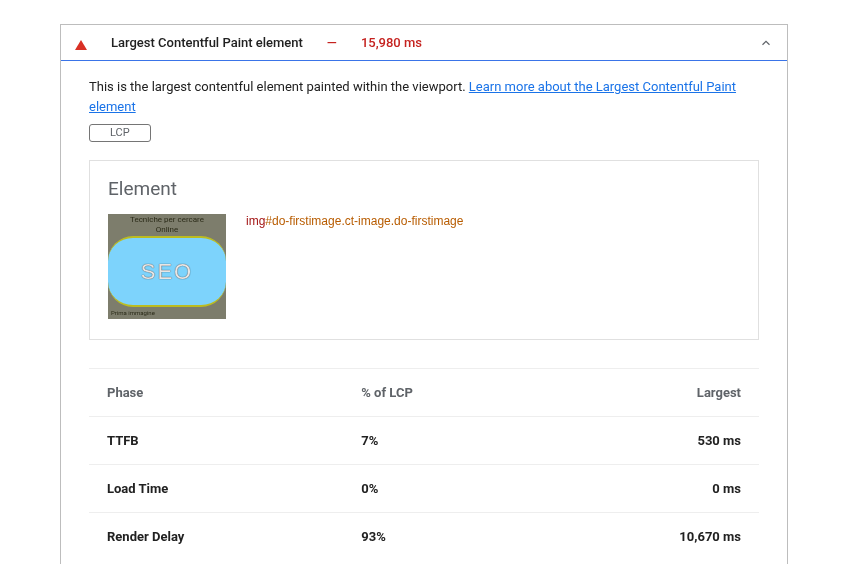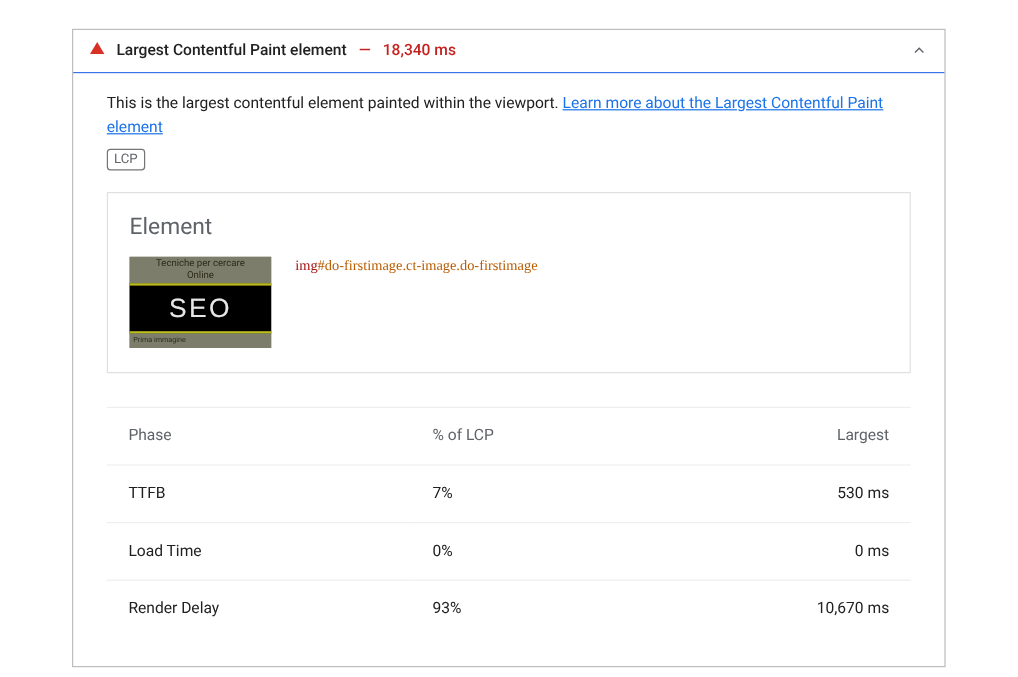--- a/index.html
+++ b/index.html
@@ -9,45 +9,45 @@
       padding: 24px 60px;
       font-size: 13px;
       color: #212121;
     }
     .audit-panel {
       border: 1px solid #bdbdbd;
       background: #fff;
     }
     .audit-header {
       display: flex;
-      align-items: flex-start;
+      align-items: flex-end;
       padding: 10px 14px;
       border-bottom: 1px solid #3a74e8;
-      gap: 10px;
+      gap: 24px;
       cursor: pointer;
     }
     .tri-icon {
       width: 0; height: 0;
       border-left: 6px solid transparent;
       border-right: 6px solid transparent;
       border-bottom: 10px solid #d93025;
     }
     .audit-title { font-weight: 500; color: #212121; }
     .dash { color: #c5221f; font-weight: 500; }
     .audit-time { color: #c5221f; font-weight: 500; }
     .spacer { flex: 1; }
     .chevron svg { display:block; }
     .audit-body { padding: 16px 28px 24px 28px; }
     .intro { line-height: 1.5; margin-bottom: 6px; }
     .intro a { color: #1a73e8; text-decoration: underline; }
     .lcp-badge {
       display: inline-block;
       border: 1px solid #757575;
       border-radius: 3px;
-      padding: 0 5px;
+      padding: 0 20px;
       font-size: 11px;
       line-height: 16px;
       color: #5f6368;
       margin-top: 2px;
     }
     .element-box {
       border: 1px solid #e0e0e0;
       margin-top: 18px;
       background: #fff;
     }
@@ -58,96 +58,97 @@
     }
     .element-row {
       display: flex;
       gap: 20px;
       padding: 6px 18px 20px 18px;
       align-items: flex-start;
     }
     .thumb { width: 118px; }
     .thumb .thumb-inner {
       background: #7d7d6c;
-      height: 76px;
+      height: 105px;
       display: flex;
       flex-direction: column;
     }
     .thumb-top {
       background: #7d7d6c;
       color: #2b2b18;
       text-align: center;
       font-size: 8px;
       line-height: 10px;
       padding: 1px 0;
     }
     .thumb-mid {
       flex:1;
-      background: #000000;
+      background: #7dd3fc;
       border-top: 2px solid #bcbc20;
       border-bottom: 2px solid #bcbc20;
       display: flex;
       align-items: center;
       justify-content: center;
+      border-radius: 25px;
     }
     .seo-text {
       font-family: Impact, 'Arial Black', sans-serif;
       font-size: 22px;
       letter-spacing: 2px;
       background: linear-gradient(#eee,#e0e0e0);
       -webkit-background-clip: text;
       background-clip: text;
       color: #e6e6e6;
       text-shadow: 0 0 1px #000;
     }
     .thumb-bot {
       background: #7d7d6c;
       color: #2b2b18;
       font-size: 6px;
       padding: 2px 3px;
       line-height: 8px;
     }
     .selector-code {
-      font-family: Liberation Serif, serif;
+      font-family: Liberation Sans, sans-serif;
       font-size: 12px;
     }
     .selector-code .tag { color: #a31515; }
     .selector-code .id  { color: #b85c00; }
     .selector-code .cls { color: #b85c00; }
     .phase-table {
       width: 100%;
       border-collapse: collapse;
       margin-top: 28px;
       background: #fff;
     }
     .phase-table th, .phase-table td {
       text-align: left;
       padding: 16px 18px;
       border-bottom: 1px solid #eeeeee;
-      font-weight: 400;
+      font-weight: 700;
       color: #212121;
     }
     .phase-table thead th {
       color: #5f6368;
       font-size: 13px;
       border-top: 1px solid #eeeeee;
     }
     .phase-table th:nth-child(3), .phase-table td:nth-child(3) { text-align: right; }
     .phase-table tbody tr:last-child td { border-bottom: none; }
   </style>
 </head>
 <body>
 
 <div class="audit-panel">
 
   <div class="audit-header">
     <span class="tri-icon"></span>
     <span class="audit-title">Largest Contentful Paint element</span>
     <span class="dash">—</span>
-    <span class="audit-time">18,340 ms</span>
+    <span class="audit-time">15,980 ms</span>
     <span class="spacer"></span>
     <span class="chevron">
       <svg width="14" height="14" viewBox="0 0 24 24" fill="none" stroke="#5f6368" stroke-width="2">
           <polyline points="6 15 12 9 18 15"></polyline>
         </svg>
     </span>
   </div>
 
   <div class="audit-body">
     <p class="intro">

